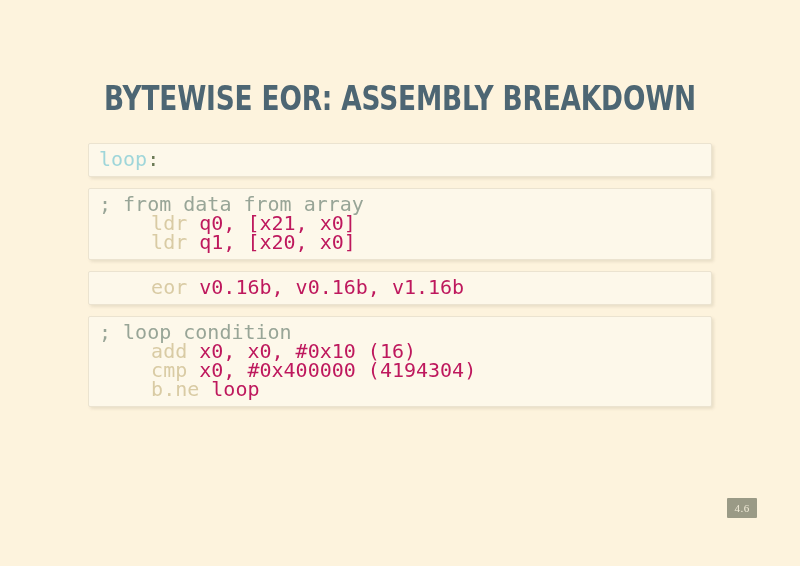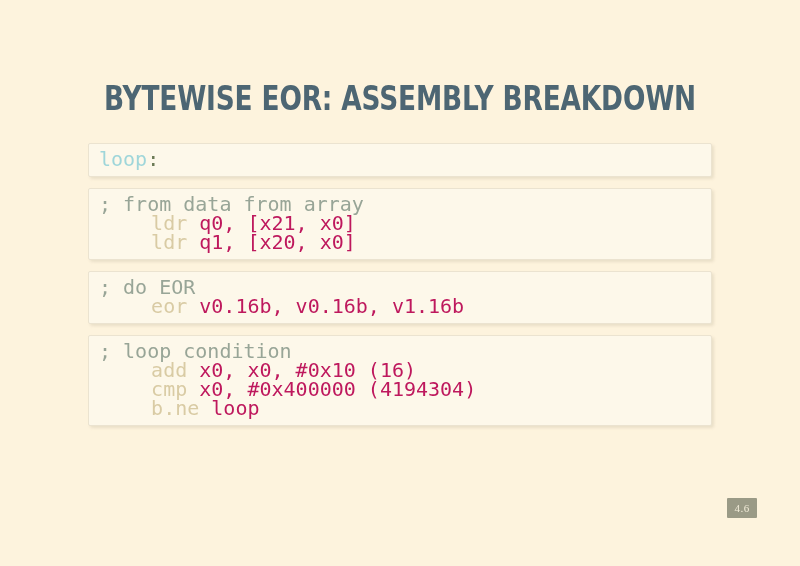--- a/index.html
+++ b/index.html
@@ -96,19 +96,19 @@
 </head>
 <body>
 
 <div class="slide">
 
   <div class="slide-title">Bytewise EOR: Assembly Breakdown</div>
 
   <div class="code-stack">
       <div class="code-block"><div class="code-line"><span class="tok-label">loop</span><span class="tok-punct">:</span></div></div>
       <div class="code-block"><div class="code-line"><span class="tok-comment">; from data from array</span></div><div class="code-line"><span class="tok-op">  </span><span class="tok-mn">ldr</span><span class="tok-op"> q0, [x21, x0]</span></div><div class="code-line"><span class="tok-op">  </span><span class="tok-mn">ldr</span><span class="tok-op"> q1, [x20, x0]</span></div></div>
-      <div class="code-block"><div class="code-line"><span class="tok-comment">; do EOR</span></div><div class="code-line"><span class="tok-op">  </span><span class="tok-mn">eor</span><span class="tok-op"> v0.16b, v0.16b, v1.16b</span></div></div>
+      <div class="code-block"><div class="code-line"><span class="tok-op">  </span><span class="tok-mn">eor</span><span class="tok-op"> v0.16b, v0.16b, v1.16b</span></div></div>
       <div class="code-block"><div class="code-line"><span class="tok-comment">; loop condition</span></div><div class="code-line"><span class="tok-op">  </span><span class="tok-mn">add</span><span class="tok-op"> x0, x0, #0x10 (16)</span></div><div class="code-line"><span class="tok-op">  </span><span class="tok-mn">cmp</span><span class="tok-op"> x0, #0x400000 (4194304)</span></div><div class="code-line"><span class="tok-op">  </span><span class="tok-mn">b.ne</span><span class="tok-op"> loop</span></div></div>
     </div>
 
   <div class="page-badge">4.6</div>
 
 </div>
 
 </body></html>

